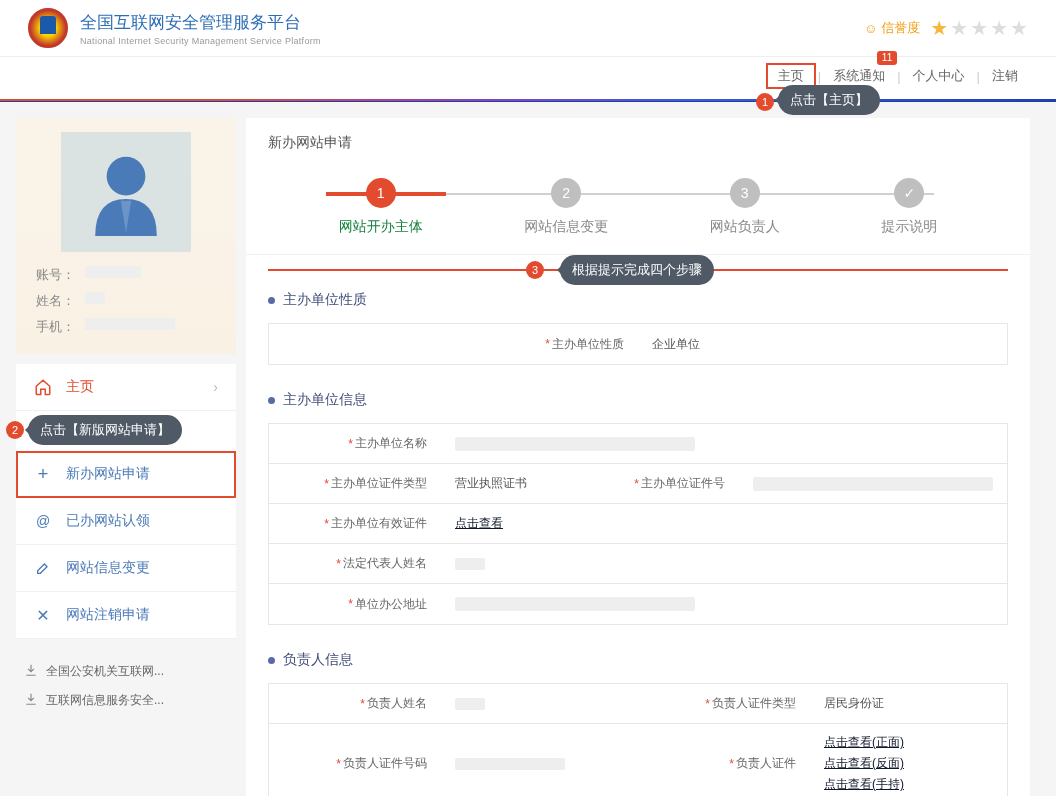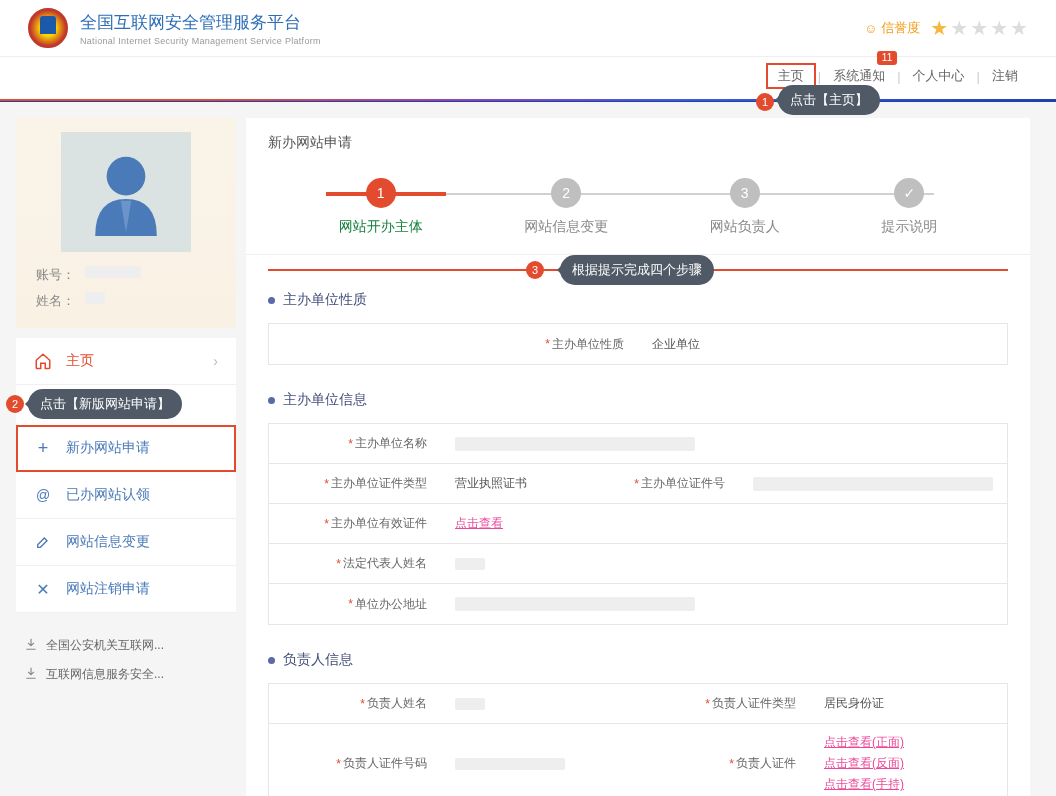--- a/index.html
+++ b/index.html
@@ -66,21 +66,21 @@
     .section-header { display: flex; align-items: center; gap: 8px; color: #424f7a; font-size: 14px; margin-bottom: 14px; }
     .section-bullet { width: 7px; height: 7px; border-radius: 50%; background: #5a6aa8; }
     
     .form-box { border: 1px solid #e6e6e6; }
     .form-row { display: flex; border-bottom: 1px solid #e6e6e6; min-height: 40px; }
     .form-row:last-child { border-bottom: none; }
     .form-cell-label { width: 172px; padding: 10px 14px; text-align: right; color: #666; font-size: 12px; display: flex; align-items: center; justify-content: flex-end; }
     .form-cell-value { flex: 1; padding: 10px 14px; color: #555; font-size: 12px; display: flex; align-items: center; }
     .form-cell-value.blurred::before { content: ""; display: inline-block; width: 240px; height: 14px; background: #eee; border-radius: 2px; }
     .req { color: #e34b2e; margin-right: 2px; }
-    .link-underline { text-decoration: underline; color: #ec4899; cursor: pointer; }
+    .link-underline { text-decoration: underline; color: #0f172a; cursor: pointer; }
     .two-col { display: flex; flex: 1; }
     .two-col > div { flex: 1; display: flex; }
     
     .blur-pill { display: inline-block; background: #eee; border-radius: 2px; height: 12px; }
   </style>
 </head>
 <body>
 
 <div class="header">
   <div class="logo">
@@ -136,20 +136,24 @@
         </svg>
       </div>
       <div class="profile-row">
         <span>账号：</span>
           <span class="blur-pill" style="width:56px;"></span>
       </div>
       <div class="profile-row">
         <span>姓名：</span>
           <span class="blur-pill" style="width:20px;"></span>
       </div>
+      <div class="profile-row">
+        <span>手机：</span>
+          <span class="blur-pill" style="width:90px;"></span>
+      </div>
     </div>
 
     <div class="menu">
       <div class="menu-item active">
         <span class="menu-icon">
           <svg width="18" height="18" viewBox="0 0 24 24" fill="none" stroke="#e34b2e" stroke-width="2">
               <path d="M3 11l9-8 9 8v10a1 1 0 01-1 1h-5v-7h-6v7H4a1 1 0 01-1-1z"></path>
             </svg>
         </span>
         <span>主页</span>

